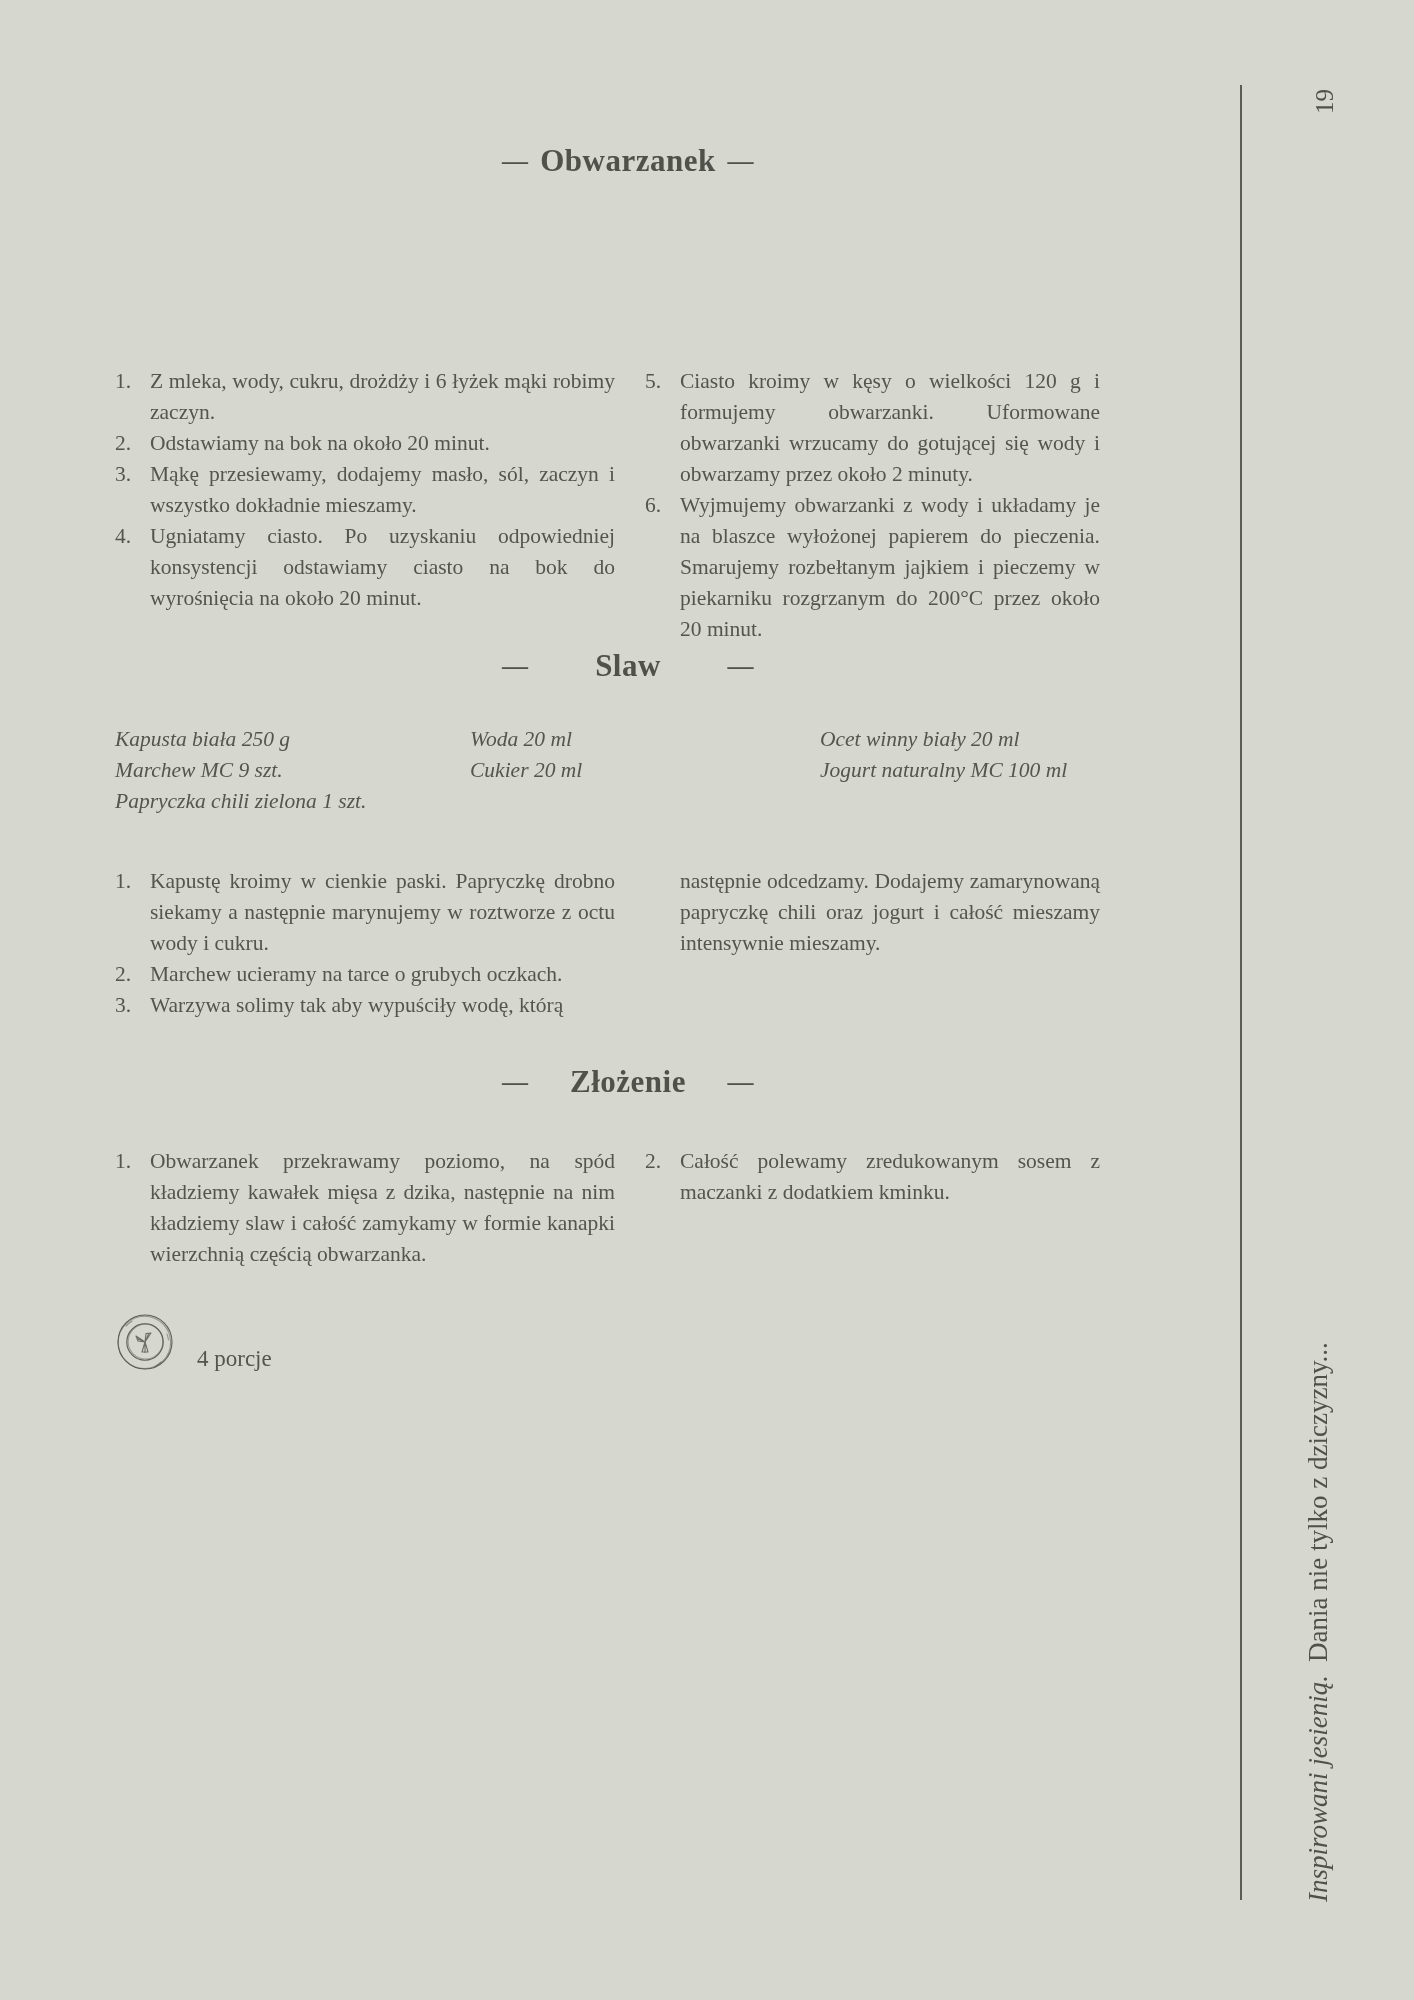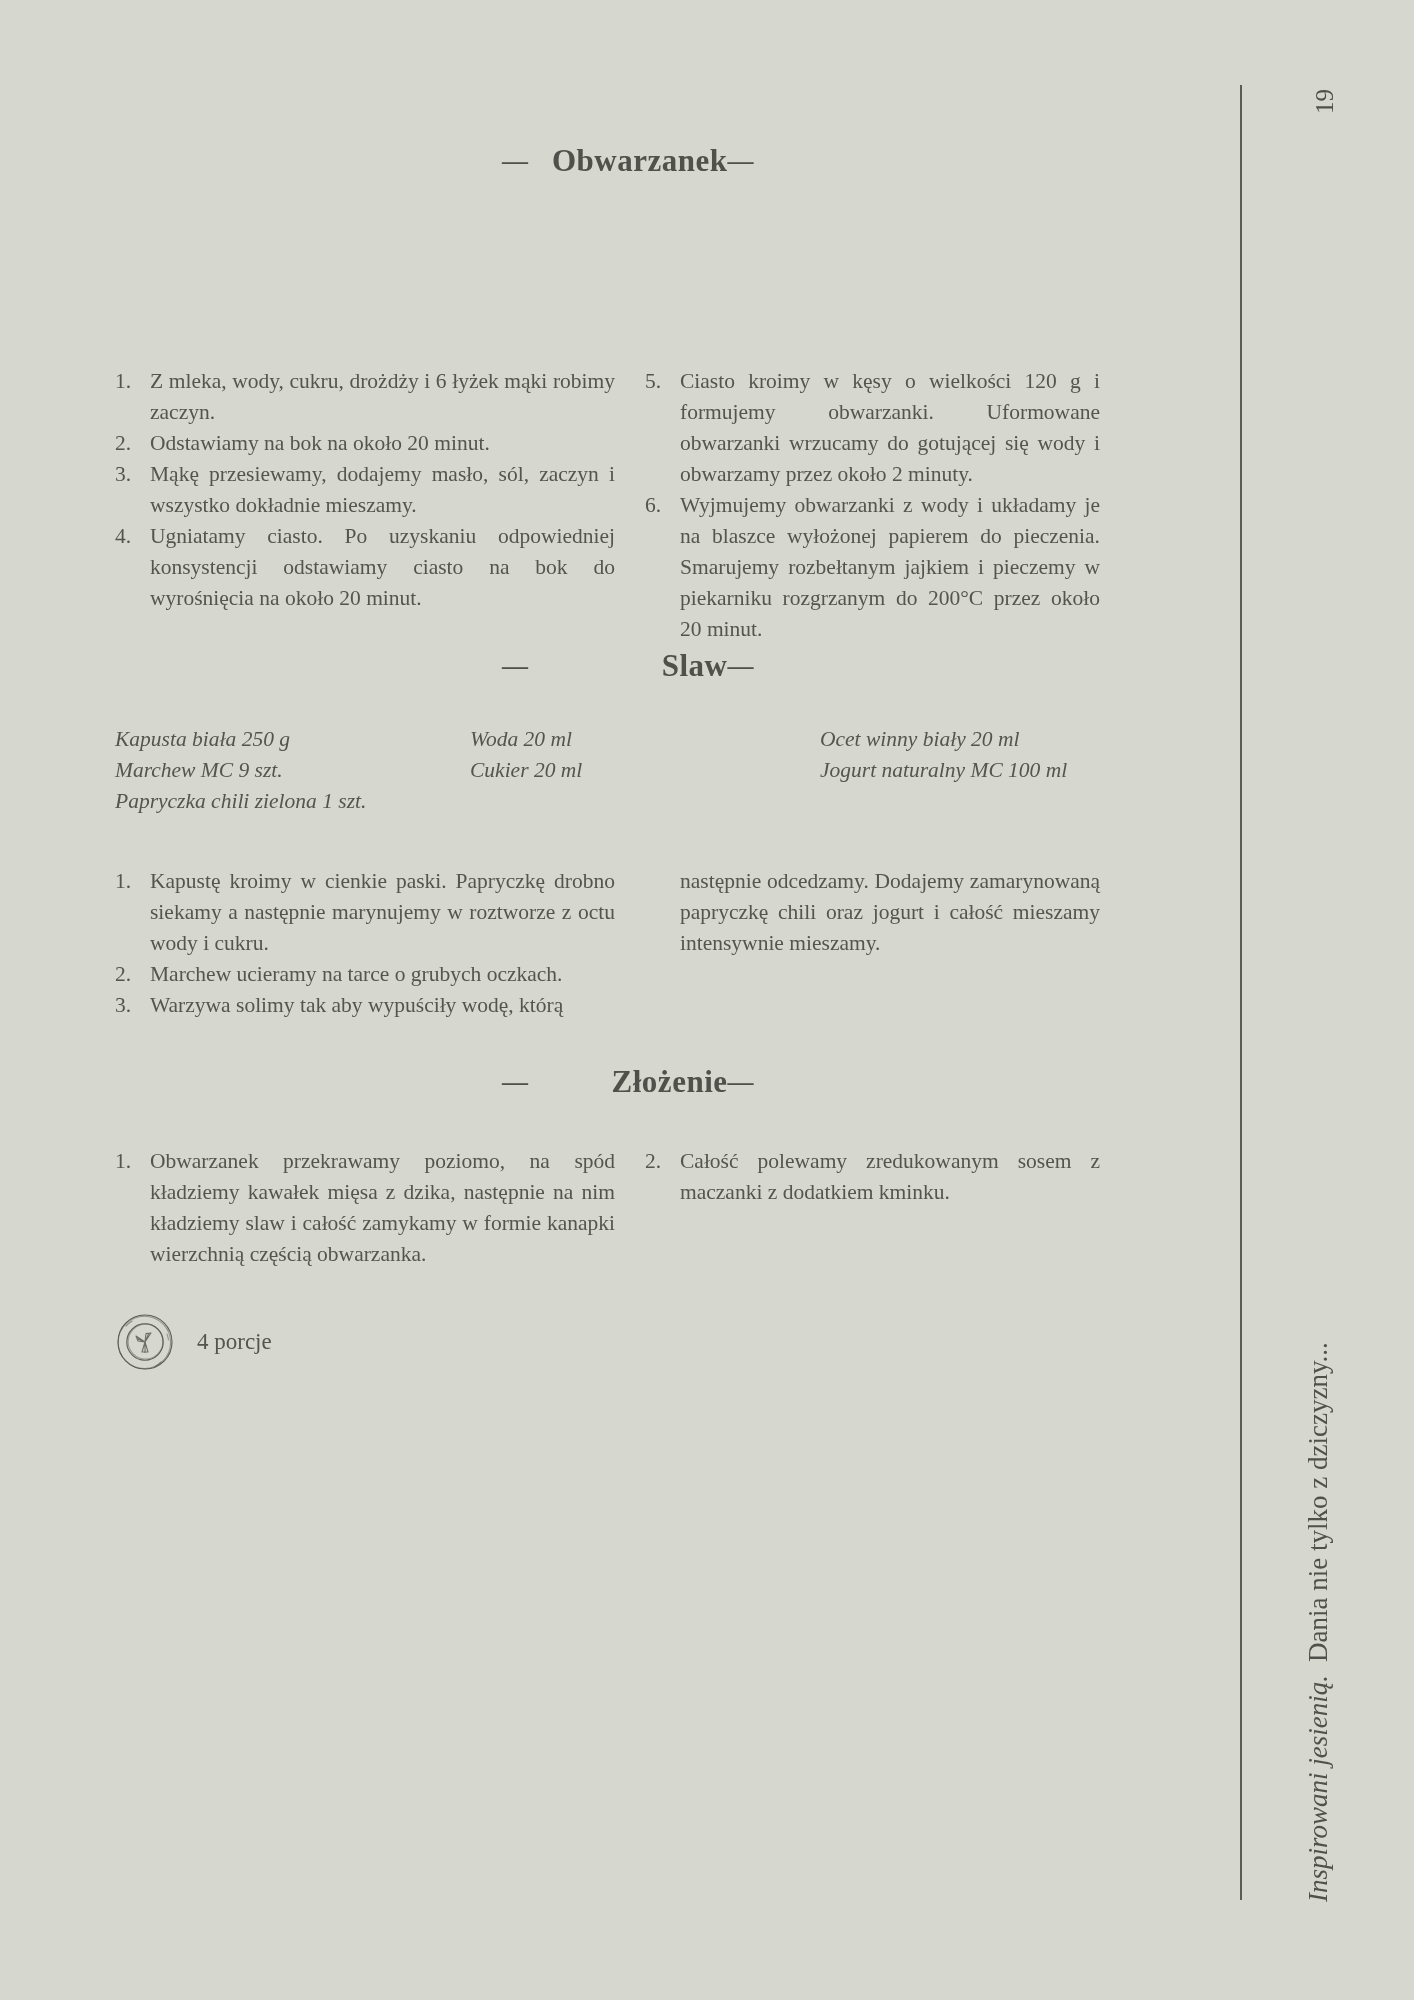--- a/index.html
+++ b/index.html
@@ -27,40 +27,40 @@
     align-items: center;
     justify-content: space-between;
     width: 252px;
     margin: 0 auto;
     position: absolute;
     left: 387px; 
     font-size: 31px;
     letter-spacing: 0.5px;
     color: #50514a;
   }
-  .title-row .t { flex: 1; text-align: right; }
+  .title-row .t { flex: 1; text-align: center; }
   .title-row .dash { font-size: 26px; }
 
   
   .ingredients { display: flex; font-style: italic; font-size: 21.5px; line-height: 31px; }
   .ing-col-0 { width: 355px; }
   .ing-col-1 { width: 350px; }
   .ing-col-2 { flex: 1; }
 
   
   .steps { display: flex; font-size: 21.5px; line-height: 31px; }
   .steps-col-left  { width: 500px; }
   .steps-col-right { width: 455px; margin-left: 30px; }
   .step { display: flex; }
   .step .num { width: 35px; flex-shrink: 0; }
   .step .txt { flex: 1; text-align: justify; }
   .cont { padding-left: 35px; text-align: justify; }
 
   
-  .servings { display: flex; align-items: center; }
+  .servings { display: flex; align-items: flex-end; }
   .servings svg { display: block; }
   .servings .lbl { margin-left: 22px; font-size: 23px; }
 
   
   .vrule {
     position: absolute;
     left: 1240px;
     top: 85px;
     width: 1.5px;
     height: 1815px;

